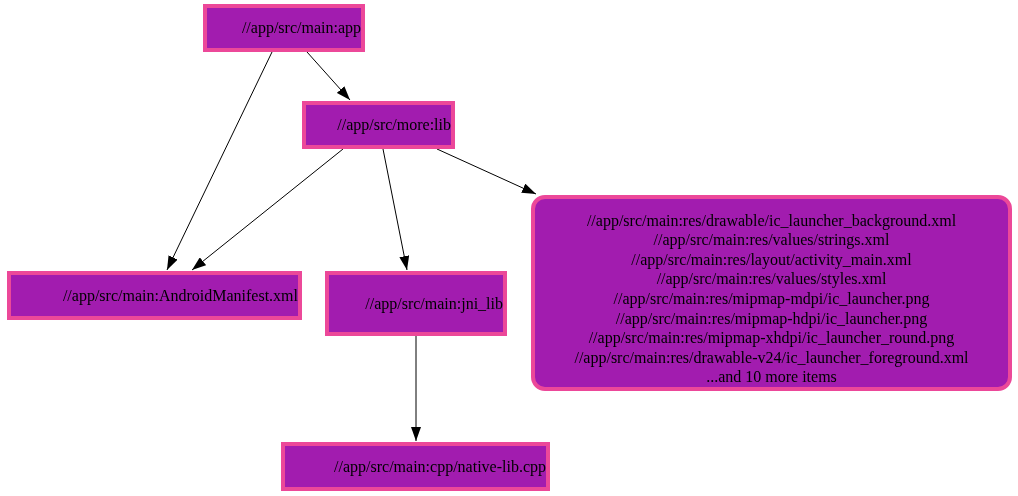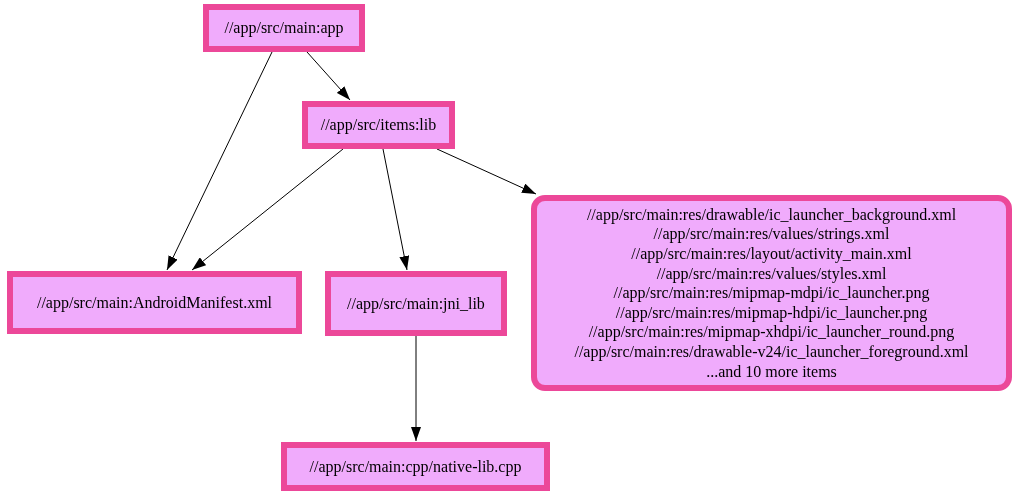--- a/index.html
+++ b/index.html
@@ -23,42 +23,42 @@
     width: 1018px;
     height: 496px;
   }
   .edges-layer line {
     stroke: #000000;
     stroke-width: 1;
   }
   .node {
     position: absolute;
     box-sizing: border-box;
-    border: 6px solid #ec4899;
-    background: #f0abfc;
+    border: 4px solid #ec4899;
+    background: #a21caf;
     display: flex;
     align-items: center;
-    justify-content: center;
+    justify-content: flex-end;
     font-size: 16px;
     white-space: nowrap;
     text-align: center;
   }
   .node-multi {
     flex-direction: column;
     line-height: 19.6px;
     font-size: 16px;
     border-radius: 14px;
   }
   .node-multi div {
     white-space: nowrap;
   }
   
   .n-app        { left: 203px; top: 4px;   width: 162px; height: 48px; }
   .n-lib        { left: 302px; top: 101px; width: 153px; height: 48px; }
-  .n-manifest   { left: 7px;   top: 271px; width: 295px; height: 63px; }
+  .n-manifest   { left: 7px;   top: 271px; width: 295px; height: 49px; }
   .n-jni        { left: 325px; top: 271px; width: 182px; height: 65px; }
   .n-res        { left: 531px; top: 195px; width: 481px; height: 196px; }
   .n-native     { left: 281px; top: 442px; width: 269px; height: 49px; }
 </style>
 </head>
 <body>
 
 <div class="canvas">
 
   <svg class="edges-layer" width="1018" height="496" viewBox="0 0 1018 496" xmlns="http://www.w3.org/2000/svg">
@@ -73,21 +73,21 @@
     <line x1="383" y1="149" x2="407" y2="270" marker-end="url(#arrow)"></line>
     <line x1="437" y1="149" x2="536" y2="194" marker-end="url(#arrow)"></line>
     <line x1="416" y1="320" x2="416" y2="441" marker-end="url(#arrow)"></line>
   </svg>
 
   <div class="node n-app">
     <span>//app/src/main:app</span>
   </div>
 
   <div class="node n-lib">
-    <span>//app/src/items:lib</span>
+    <span>//app/src/more:lib</span>
   </div>
 
   <div class="node n-manifest">
     <span>//app/src/main:AndroidManifest.xml</span>
   </div>
 
   <div class="node n-jni">
     <span>//app/src/main:jni_lib</span>
   </div>
 

